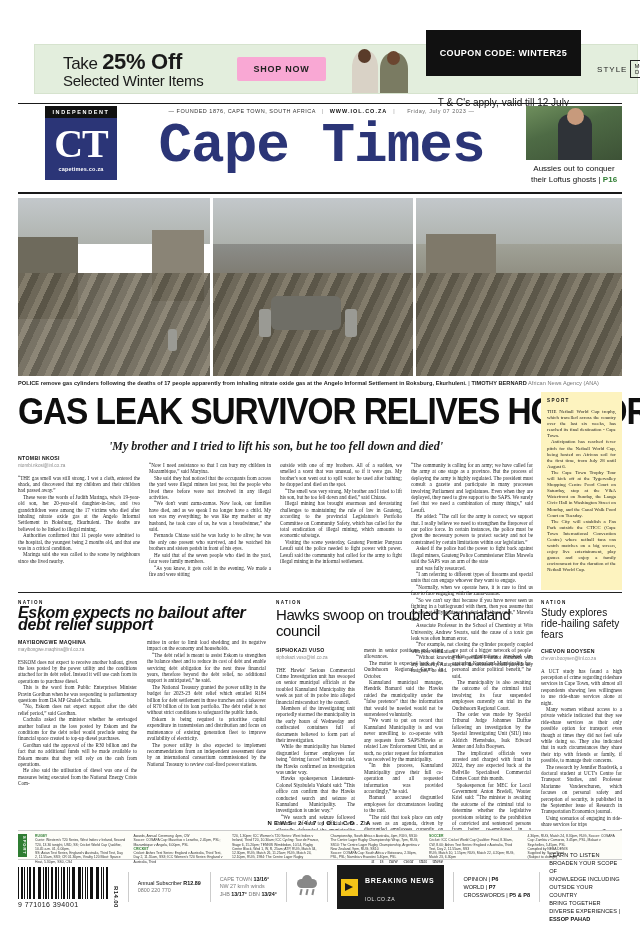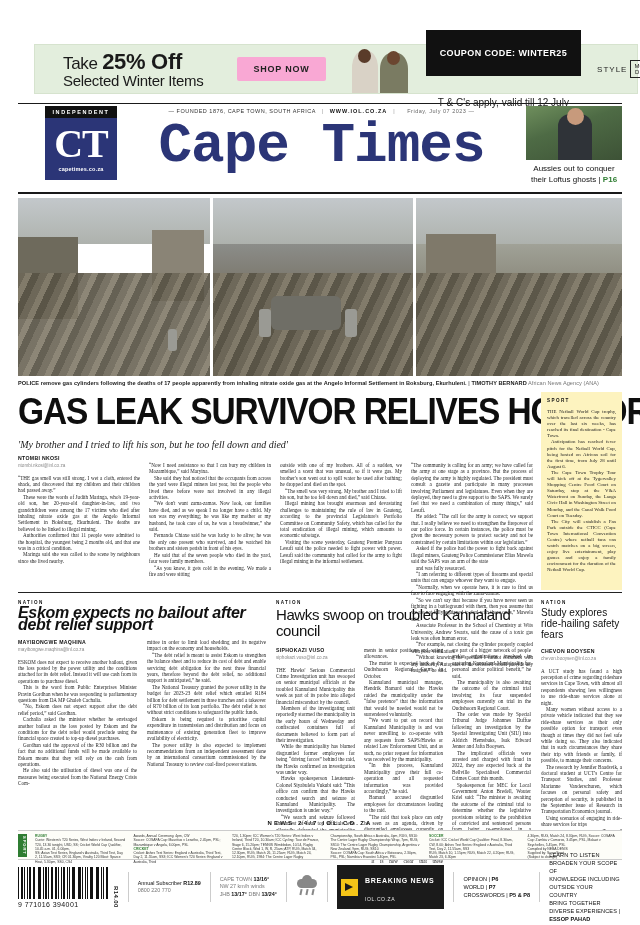--- a/index.html
+++ b/index.html
@@ -106,22 +106,22 @@
 
   
   .headline-area { position: absolute; left: 18px; top: 392px; width: 516px; }
   .headline {
     font-family: "Liberation Sans Narrow","Liberation Sans", sans-serif;
     font-weight: bold; font-size: 36px; line-height: 40px;
     letter-spacing: -1.2px; color: #0e0e0e; transform: scaleX(0.93);
     transform-origin: left center; white-space: nowrap;
   }
   .subhead {
-    font-family: "Liberation Serif", serif; font-style: italic; font-weight: normal;
-    font-size: 10px; color: #1a1a1a; margin-top: 7px;
+    font-family: "Liberation Serif", serif; font-style: italic; font-weight: bold;
+    font-size: 12px; text-align: center; color: #1a1a1a; margin-top: 7px;
   }
 
   
   .lead-body { position: absolute; left: 18px; top: 455px; width: 516px; display: flex; gap: 9px; }
   .lead-col { width: 122px; }
   .byline-name { font-size: 5.2px; font-weight: bold; letter-spacing: 0.3px; color: #111; }
   .byline-mail { font-size: 4.6px; color: #8a8a8a; margin-top: 1.5px; }
   .bodytext {
     font-family: "Liberation Serif", serif; font-size: 5.1px; line-height: 6.4px;
     color: #1f1f1f; text-align: justify; margin-top: 7px;

